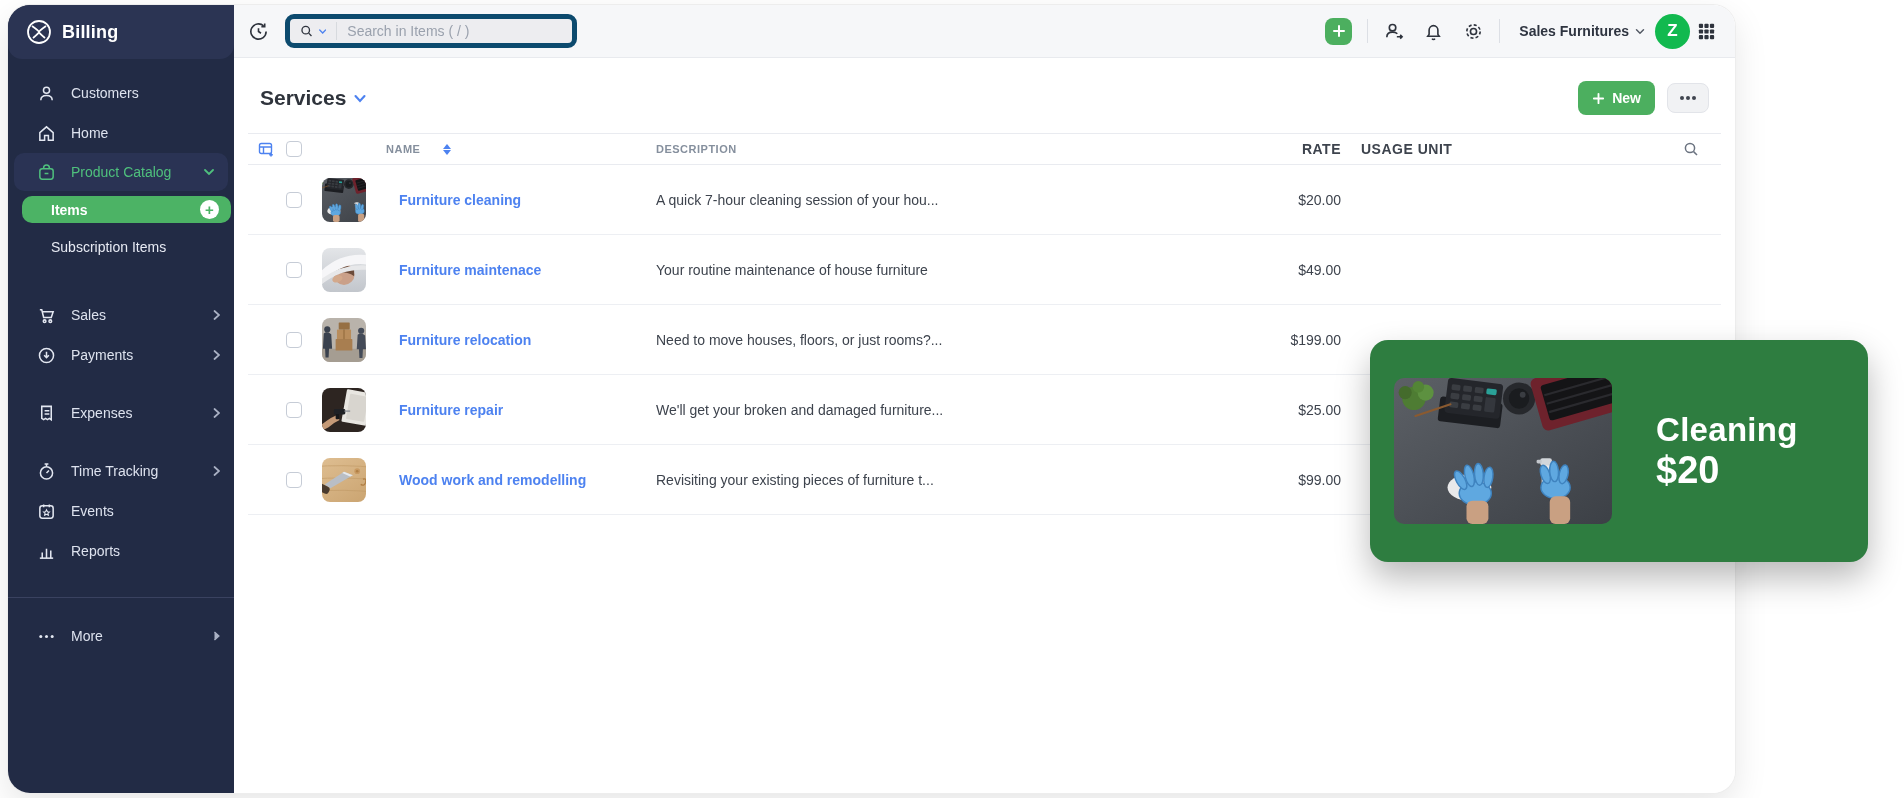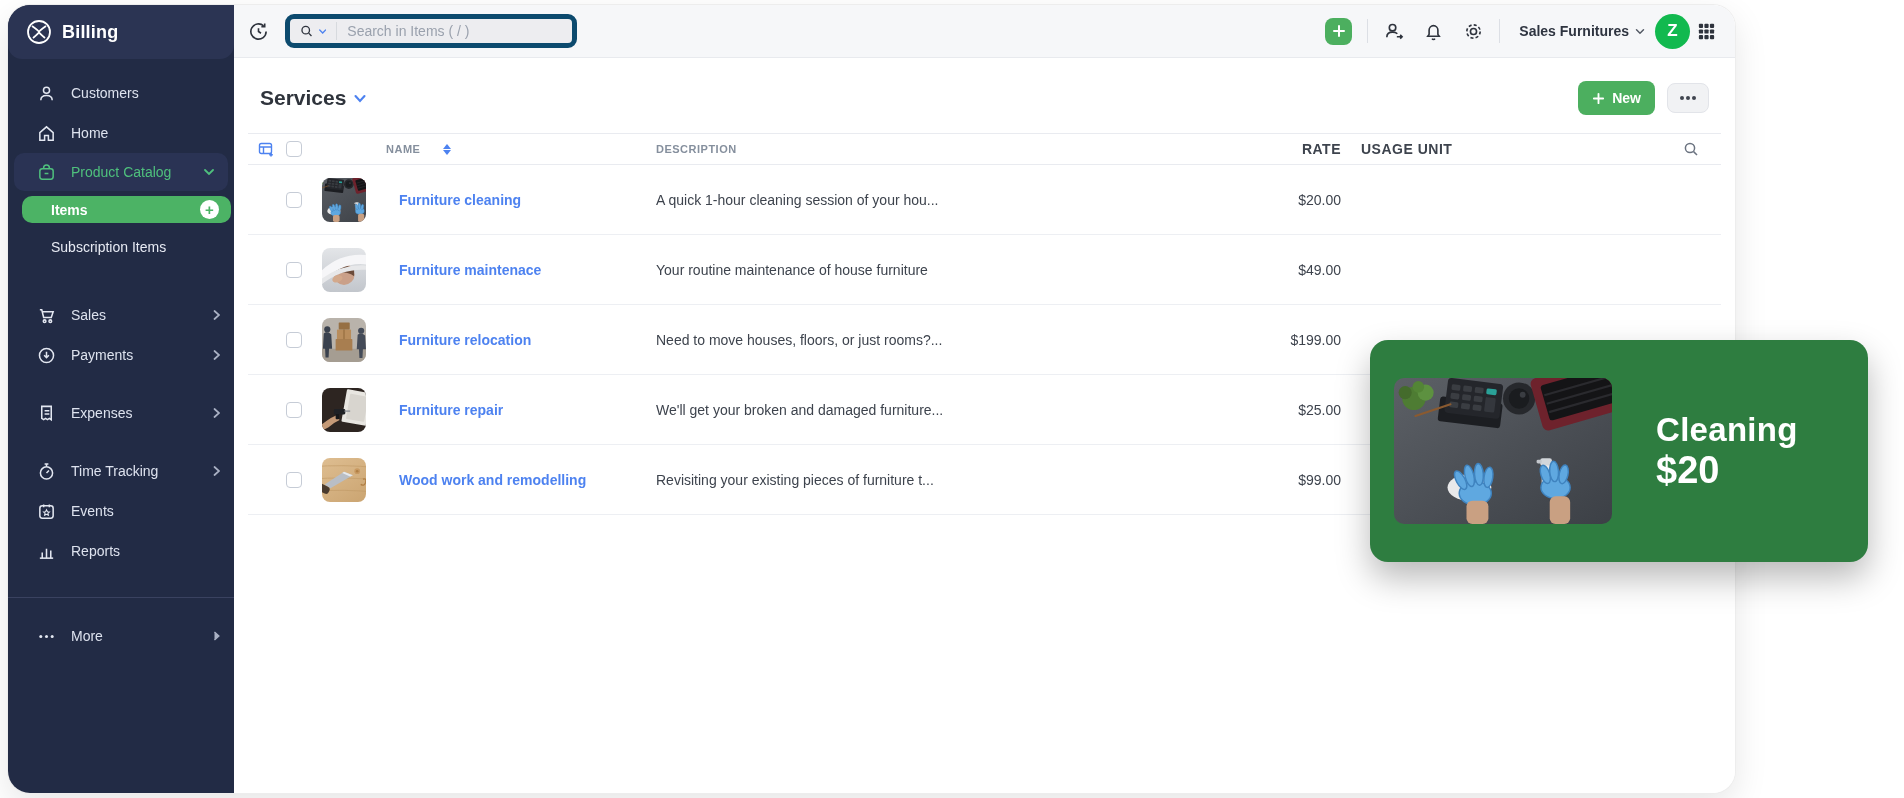--- a/index.html
+++ b/index.html
@@ -458,21 +458,21 @@
 
         <div class="trow body">
           <span></span>
           <input type="checkbox" class="cb" style="">
           <span class="thumb">
               <svg viewBox="0 0 300 200" preserveAspectRatio="xMidYMid slice">
                 <use href="#img-cleaning"></use>
               </svg>
             </span>
           <span class="cell-name">Furniture cleaning</span>
-          <span class="cell-desc">A quick 1-hour cleaning session of your hou...</span>
+          <span class="cell-desc">A quick 7-hour cleaning session of your hou...</span>
           <span class="cell-rate">$20.00</span>
           <span class="cell-usage"></span>
           <span></span>
         </div>
 
         <div class="trow body">
           <span></span>
           <input type="checkbox" class="cb" style="">
           <span class="thumb">
               <svg viewBox="0 0 300 200" preserveAspectRatio="xMidYMid slice">

